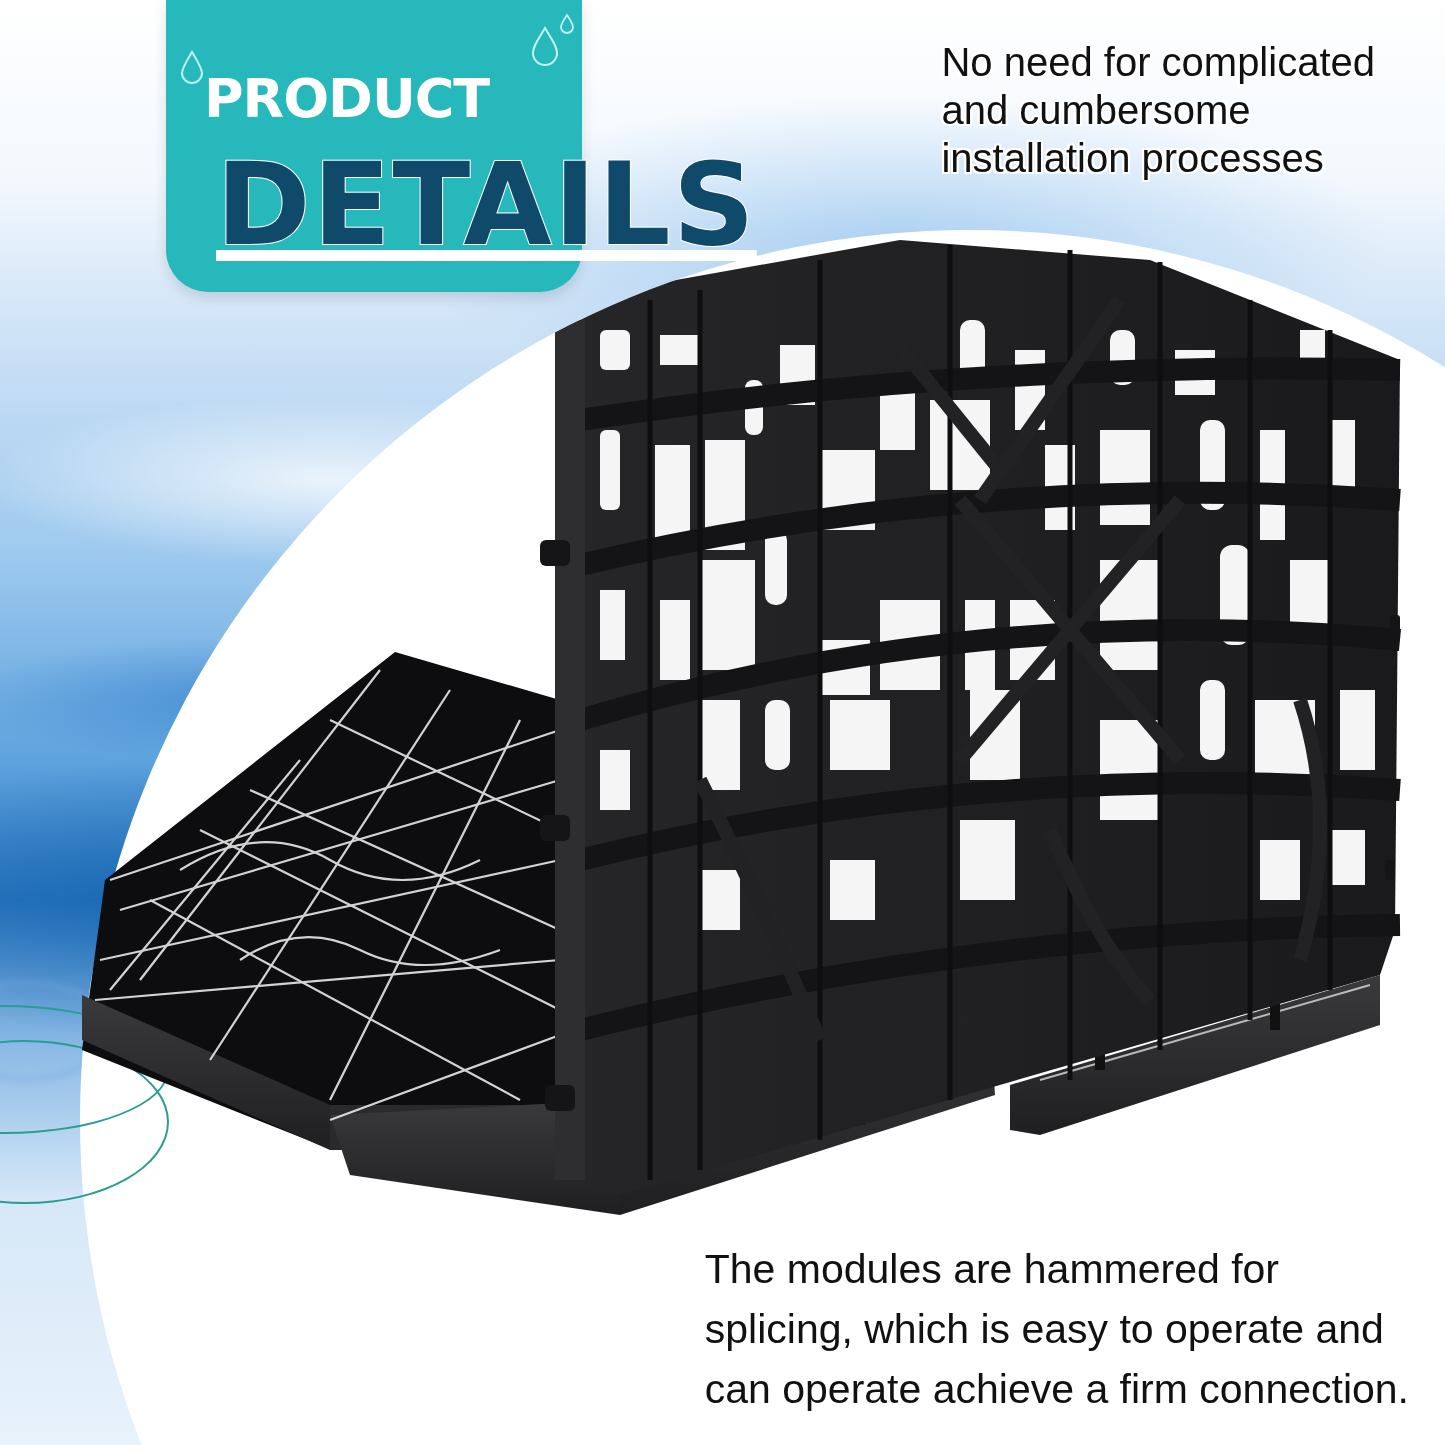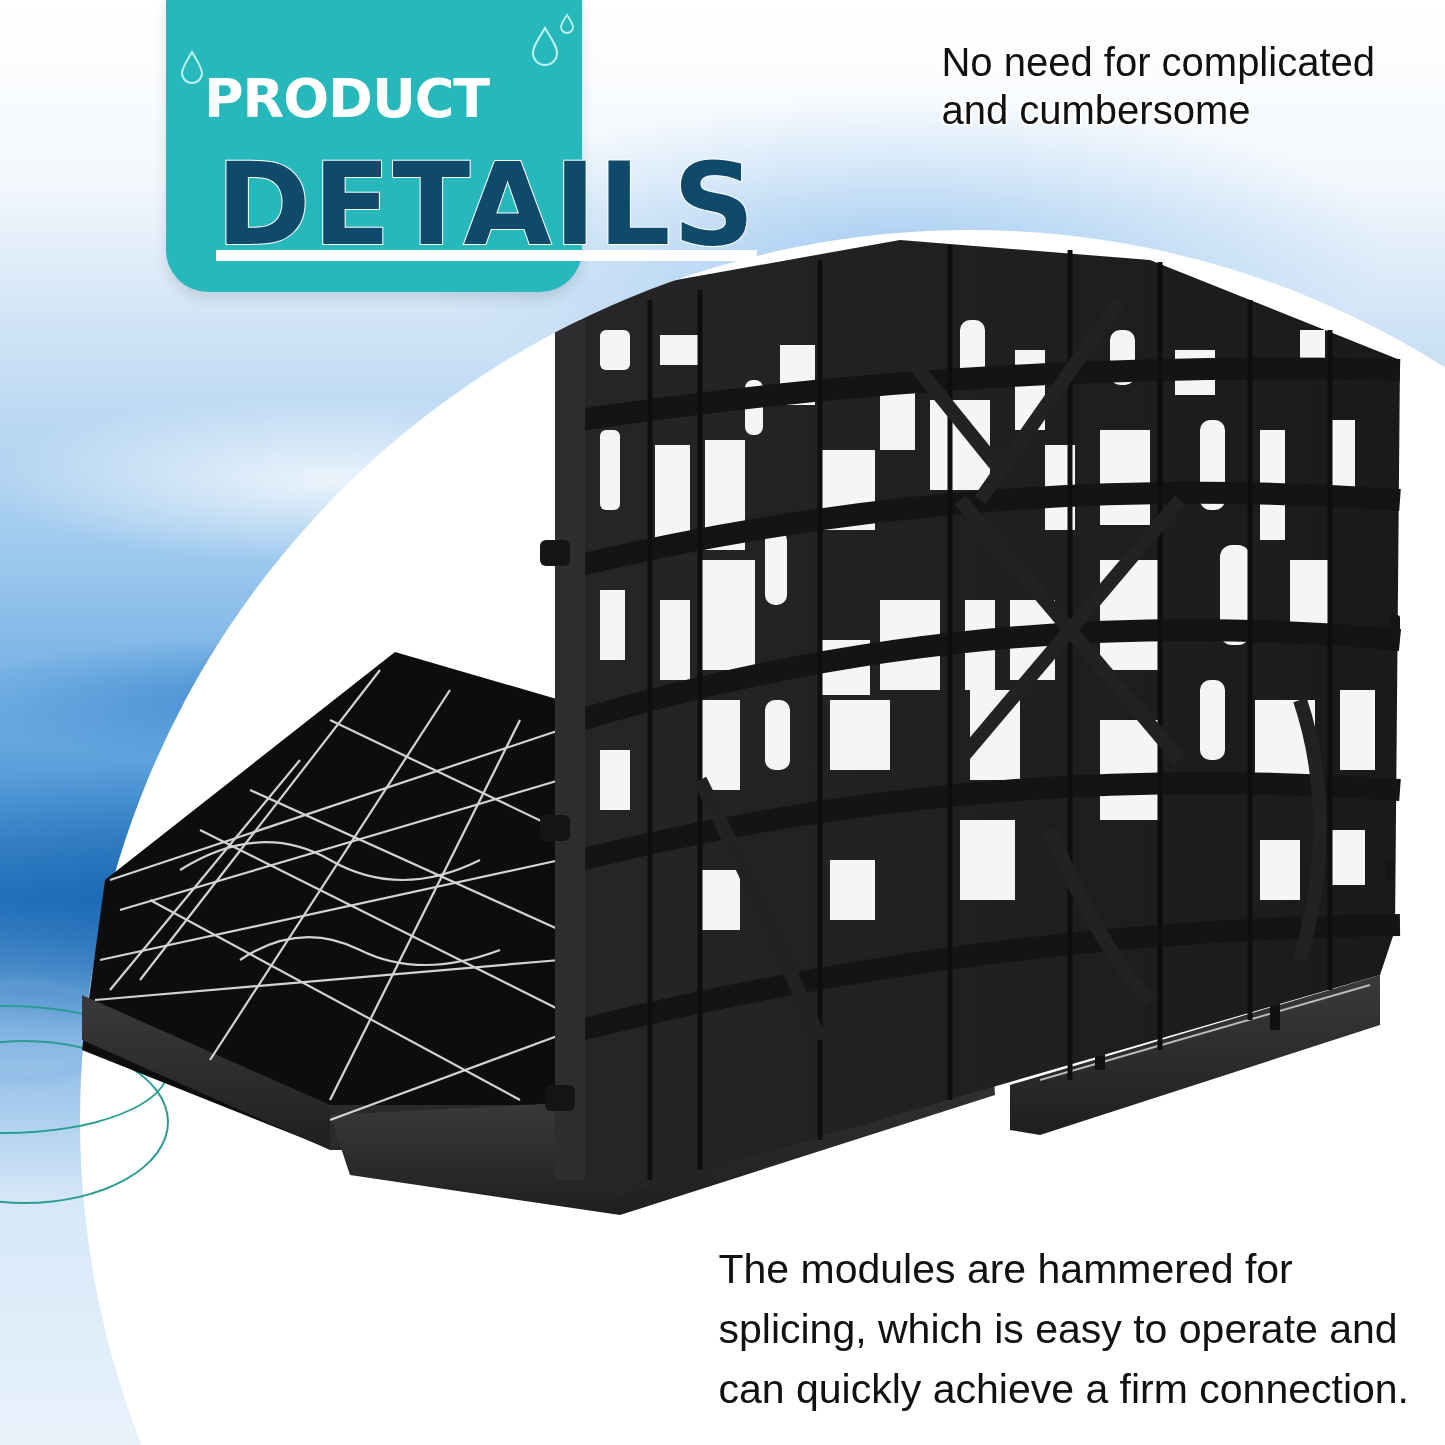--- a/index.html
+++ b/index.html
@@ -199,19 +199,20 @@
     <path d="M8,2 C4,8 2,11 2,14 A6,6 0 0,0 14,14 C14,11 12,8 8,2 Z" fill="none" stroke="#bff4f4" stroke-width="1.8"></path>
   </svg>
 </div>
 
 <div class="title1">PRODUCT</div>
 <div class="title2">DETAILS</div>
 
 <div class="copy copy-top">
   <span>No need for complicated</span>
   <span>and cumbersome</span>
+  <span>installation processes</span>
 </div>
 
 <div class="copy copy-bottom">
   <span>The modules are hammered for</span>
   <span>splicing, which is easy to operate and</span>
-  <span>can quickly achieve a firm connection.</span>
+  <span>can operate achieve a firm connection.</span>
 </div>
 
 </body></html>

